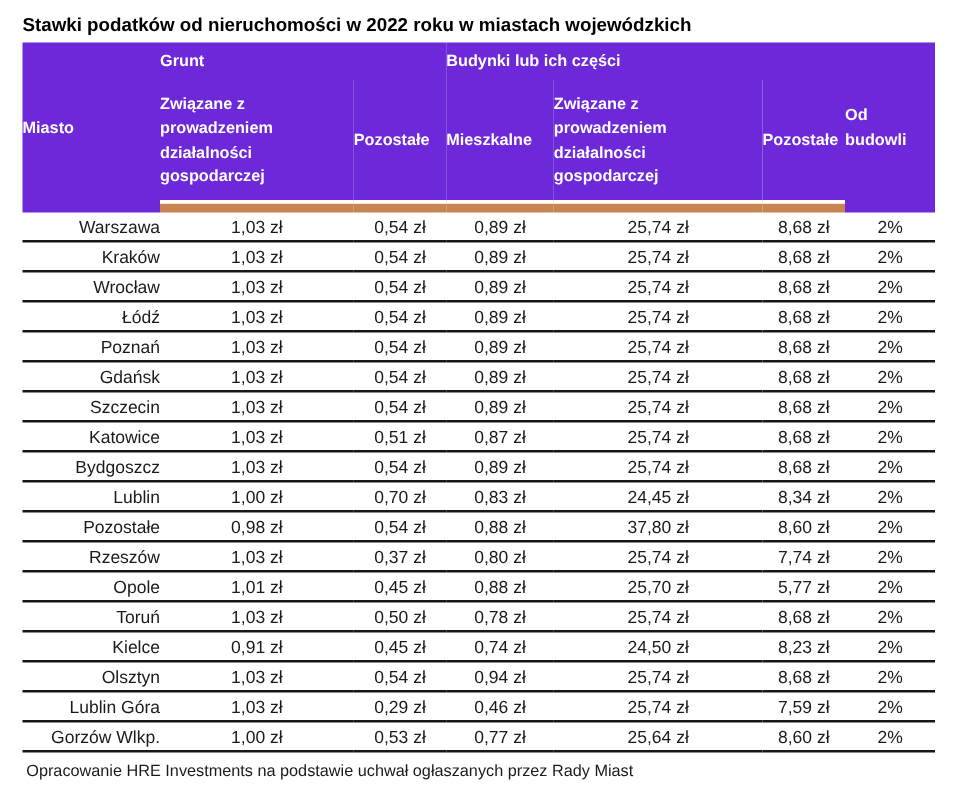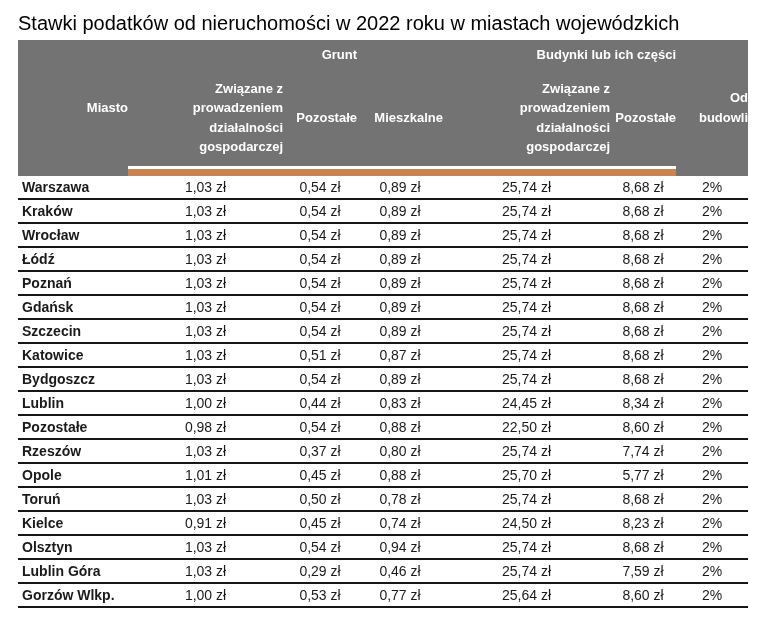--- a/index.html
+++ b/index.html
@@ -3,45 +3,45 @@
 <meta charset="utf-8">
 <style>
   html,body { margin:0; padding:0; }
   body {
     width:768px; height:640px; background:#ffffff;
     font-family:"Liberation Sans", sans-serif; color:#1a1a1a;
     overflow:hidden;
   }
   .page { padding:12px 0 0 18px; }
   .title {
-    font-weight:normal; font-size:20px; color:#000000;
+    font-weight:bold; font-size:15px; color:#000000;
     margin:0 0 5px 0; white-space:nowrap;
   }
   table.tax-table {
     border-collapse:collapse; table-layout:fixed; width:730px;
   }
   thead th {
-    background:#737373; color:#ffffff; font-weight:bold;
-    font-size:13px; text-align:right; vertical-align:middle;
+    background:#6d28d9; color:#ffffff; font-weight:bold;
+    font-size:13px; text-align:left; vertical-align:middle;
     padding:0; line-height:1.5;
   }
   tr.group-row { height:30px; }
   tr.sub-row  { height:97px; }
   tr.gap-row td {
     background:#C98551; border-top:3px solid #ffffff;
     height:7px; padding:0;
   }
   th .wrap { display:inline-block; max-width:122px; }
   th.od-budowli .wrap { max-width:54px; }
   tbody td {
     height:22px; border-bottom:2px solid #161616;
     font-size:14px; text-align:center; padding:0; color:#1a1a1a;
     white-space:nowrap;
   }
-  tbody td.city { text-align:left; padding-left:4px;font-weight:bold; }
+  tbody td.city { text-align:right; padding-left:4px; }
   .footer {
     font-size:13px; color:#1a1a1a; margin-top:7px; padding-left:3px;
     white-space:nowrap;
   }
 </style>
 </head>
 <body>
 
 <div class="page">
   <div class="title">Stawki podatków od nieruchomości w 2022 roku w miastach wojewódzkich</div>
@@ -156,32 +156,32 @@
           <td>1,03 zł</td>
           <td>0,54 zł</td>
           <td>0,89 zł</td>
           <td>25,74 zł</td>
           <td>8,68 zł</td>
           <td>2%</td>
         </tr>
         <tr>
           <td class="city">Lublin</td>
           <td>1,00 zł</td>
-          <td>0,44 zł</td>
+          <td>0,70 zł</td>
           <td>0,83 zł</td>
           <td>24,45 zł</td>
           <td>8,34 zł</td>
           <td>2%</td>
         </tr>
         <tr>
           <td class="city">Pozostałe</td>
           <td>0,98 zł</td>
           <td>0,54 zł</td>
           <td>0,88 zł</td>
-          <td>22,50 zł</td>
+          <td>37,80 zł</td>
           <td>8,60 zł</td>
           <td>2%</td>
         </tr>
         <tr>
           <td class="city">Rzeszów</td>
           <td>1,03 zł</td>
           <td>0,37 zł</td>
           <td>0,80 zł</td>
           <td>25,74 zł</td>
           <td>7,74 zł</td>
@@ -237,13 +237,14 @@
           <td>1,00 zł</td>
           <td>0,53 zł</td>
           <td>0,77 zł</td>
           <td>25,64 zł</td>
           <td>8,60 zł</td>
           <td>2%</td>
         </tr>
       </tbody>
   </table>
 
+  <div class="footer">Opracowanie HRE Investments na podstawie uchwał ogłaszanych przez Rady Miast</div>
 </div>
 
 </body></html>

